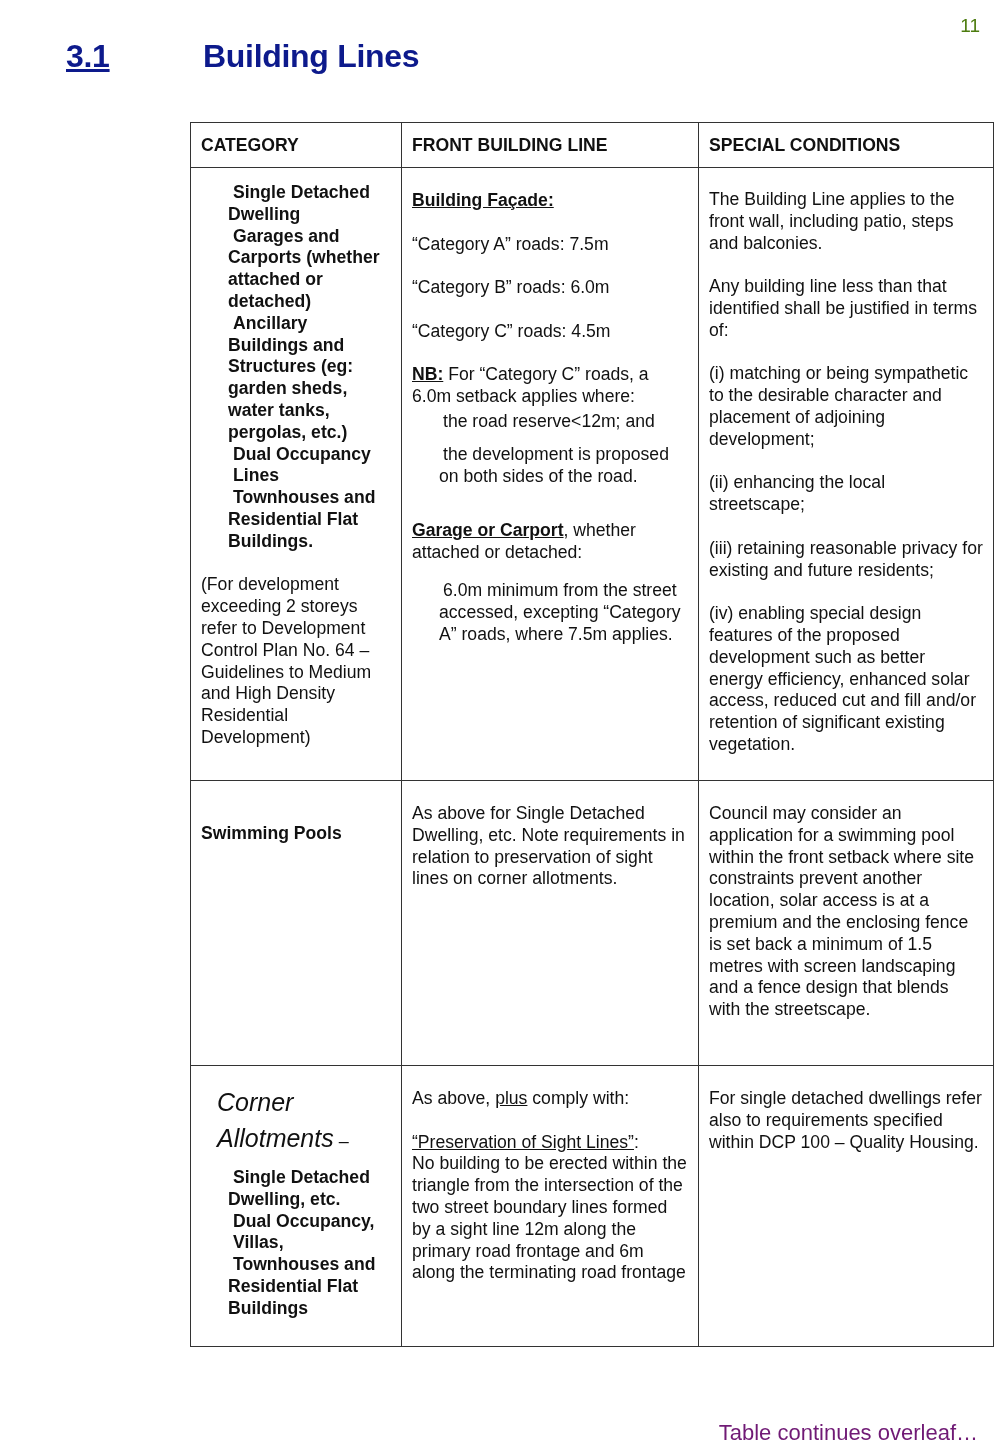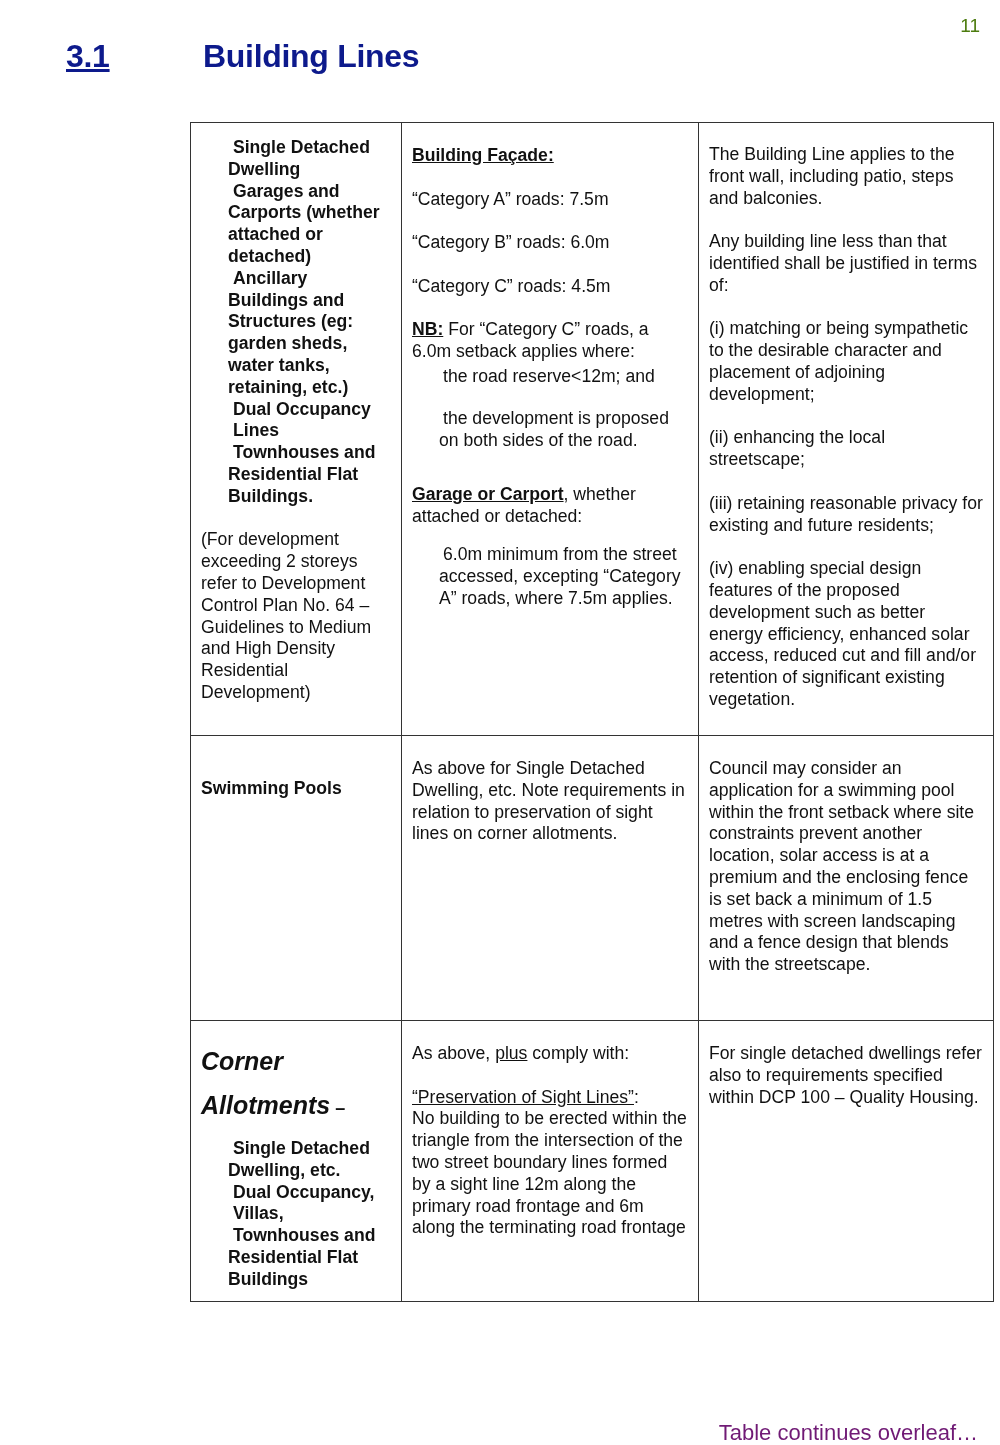--- a/index.html
+++ b/index.html
@@ -48,22 +48,23 @@
 
     p { margin: 0; }
     .gap { height: 21.8px; }
     .u { text-decoration: underline; }
     .ub { text-decoration: underline; font-weight: bold; }
 
     .indent-list { list-style: none; margin: 0; padding-left: 27px; }
     .indent-list li { text-indent: 4px; }
 
     .corner-title {
-      font-weight: bold; font-style: italic; font-size: 25px; line-height: 44px;
+      font-weight: normal; font-style: italic; font-size: 25px; line-height: 36px;
       padding-top: 4px;
+      margin-left: 16px;
     }
     .corner-title .dash { font-size: 18px; font-style: normal; }
 
     .footer-note {
       position: absolute; right: 22px; top: 1420px;
       font-size: 22px; color: #701a75;
     }
   </style>
 </head>
 <body>
@@ -75,48 +76,59 @@
   <span class="title">Building Lines</span>
 </div>
 
 <table class="doc-table">
   <colgroup>
     <col class="col1">
       <col class="col2">
       <col class="col3">
   </colgroup>
   <tbody>
+  <tr>
+    <td class="header-cell">
+      <span class="header-text">CATEGORY</span>
+    </td>
+    <td class="header-cell">
+      <span class="header-text">FRONT BUILDING LINE</span>
+    </td>
+    <td class="header-cell">
+      <span class="header-text">SPECIAL CONDITIONS</span>
+    </td>
+  </tr>
 
   <tr class="row1">
     <td>
       <ul class="bold-list" style="padding-top:14px;">
         <li>Single Detached Dwelling</li>
         <li>Garages and Carports (whether attached or detached)</li>
-        <li>Ancillary Buildings and Structures (eg: garden sheds, water tanks, retaining, etc.)</li>
+        <li>Ancillary Buildings and Structures (eg: garden sheds, water tanks, pergolas, etc.)</li>
         <li>Dual Occupancy</li>
         <li>Lines</li>
         <li>Townhouses and Residential Flat Buildings.</li>
       </ul>
       <div class="gap"></div>
       <p>(For development exceeding 2 storeys refer to Development Control Plan No. 64 – Guidelines to Medium and High Density Residential Development)</p>
     </td>
     <td>
       <div style="height:22px;"></div>
       <p><span class="ub">Building Façade:</span></p>
       <div class="gap"></div>
       <p>“Category A” roads: 7.5m</p>
       <div class="gap"></div>
       <p>“Category B” roads: 6.0m</p>
       <div class="gap"></div>
       <p>“Category C” roads: 4.5m</p>
       <div class="gap"></div>
       <p><span class="ub">NB:</span><span> For “Category C” roads, a 6.0m setback applies where:</span></p>
       <ul class="indent-list">
         <li style="margin-top:3px;">the road reserve&lt;12m; and</li>
-        <li style="margin-top:20px;">the development is proposed on both sides of the road.</li>
+        <li style="margin-top:11px;">the development is proposed on both sides of the road.</li>
       </ul>
       <div class="gap" style="height:33px;"></div>
       <p><span class="ub">Garage or Carport</span><span>, whether attached or detached:</span></p>
       <ul class="indent-list">
         <li style="margin-top:16px;">6.0m minimum from the street accessed, excepting “Category A” roads, where 7.5m applies.</li>
       </ul>
     </td>
     <td>
       <div style="height:21px;"></div>
       <p>The Building Line applies to the front wall, including patio, steps and balconies.</p>

